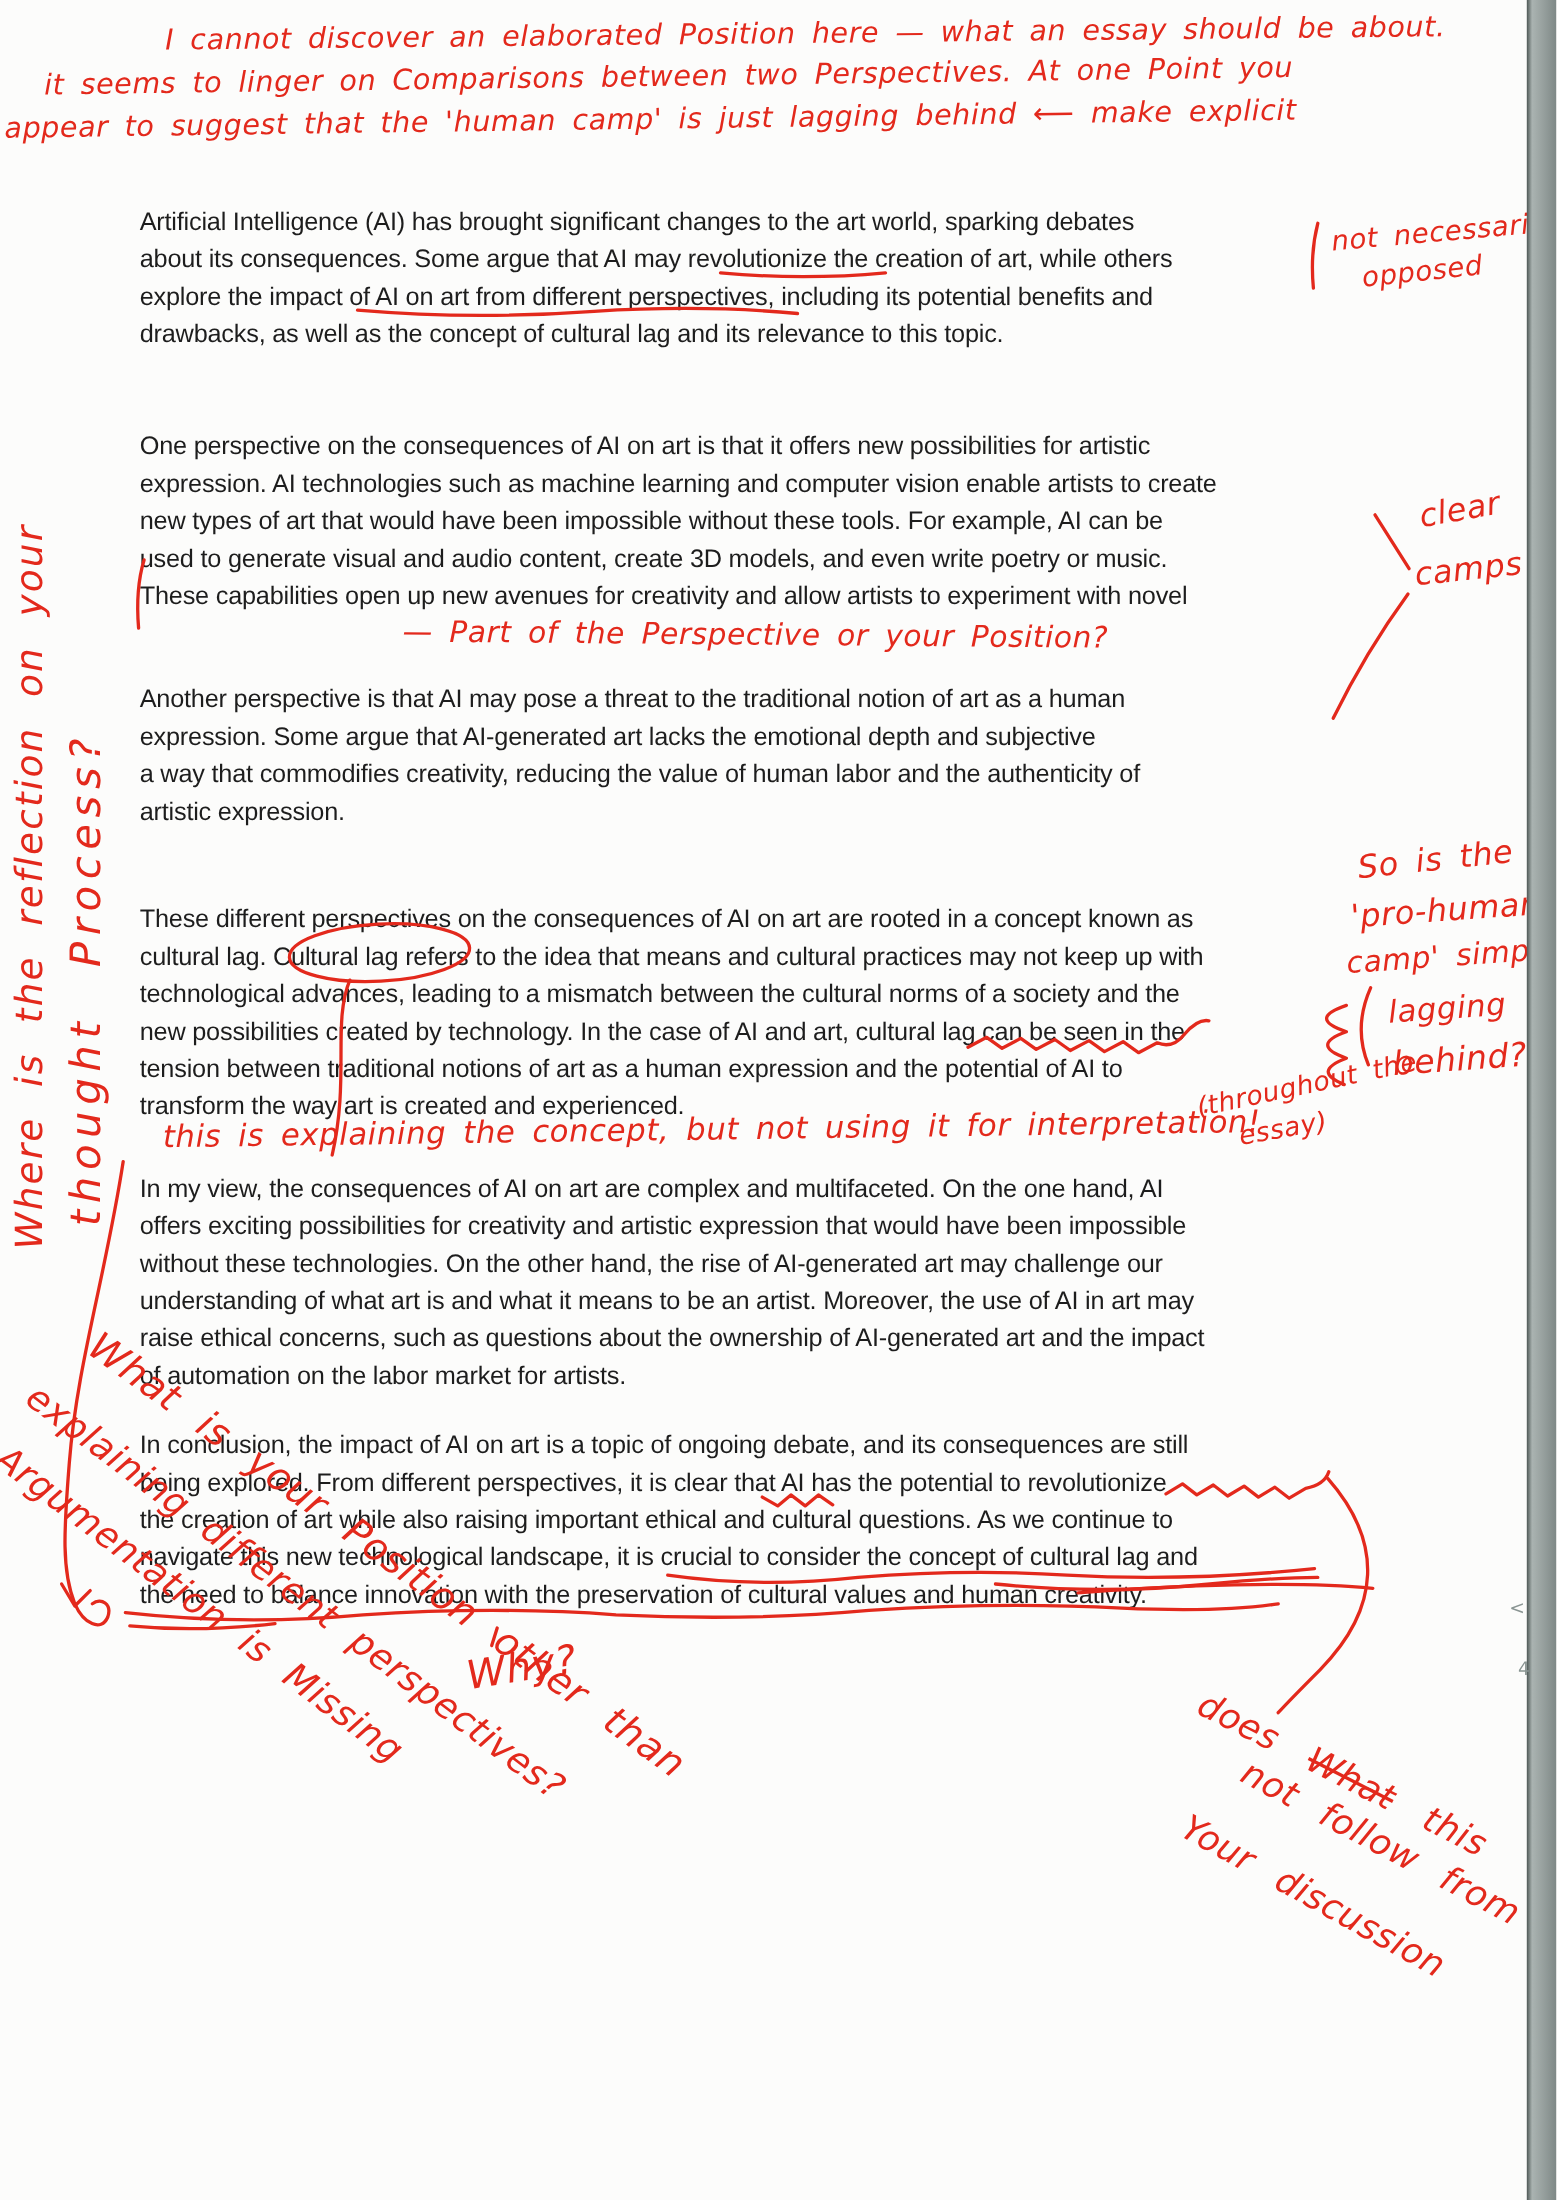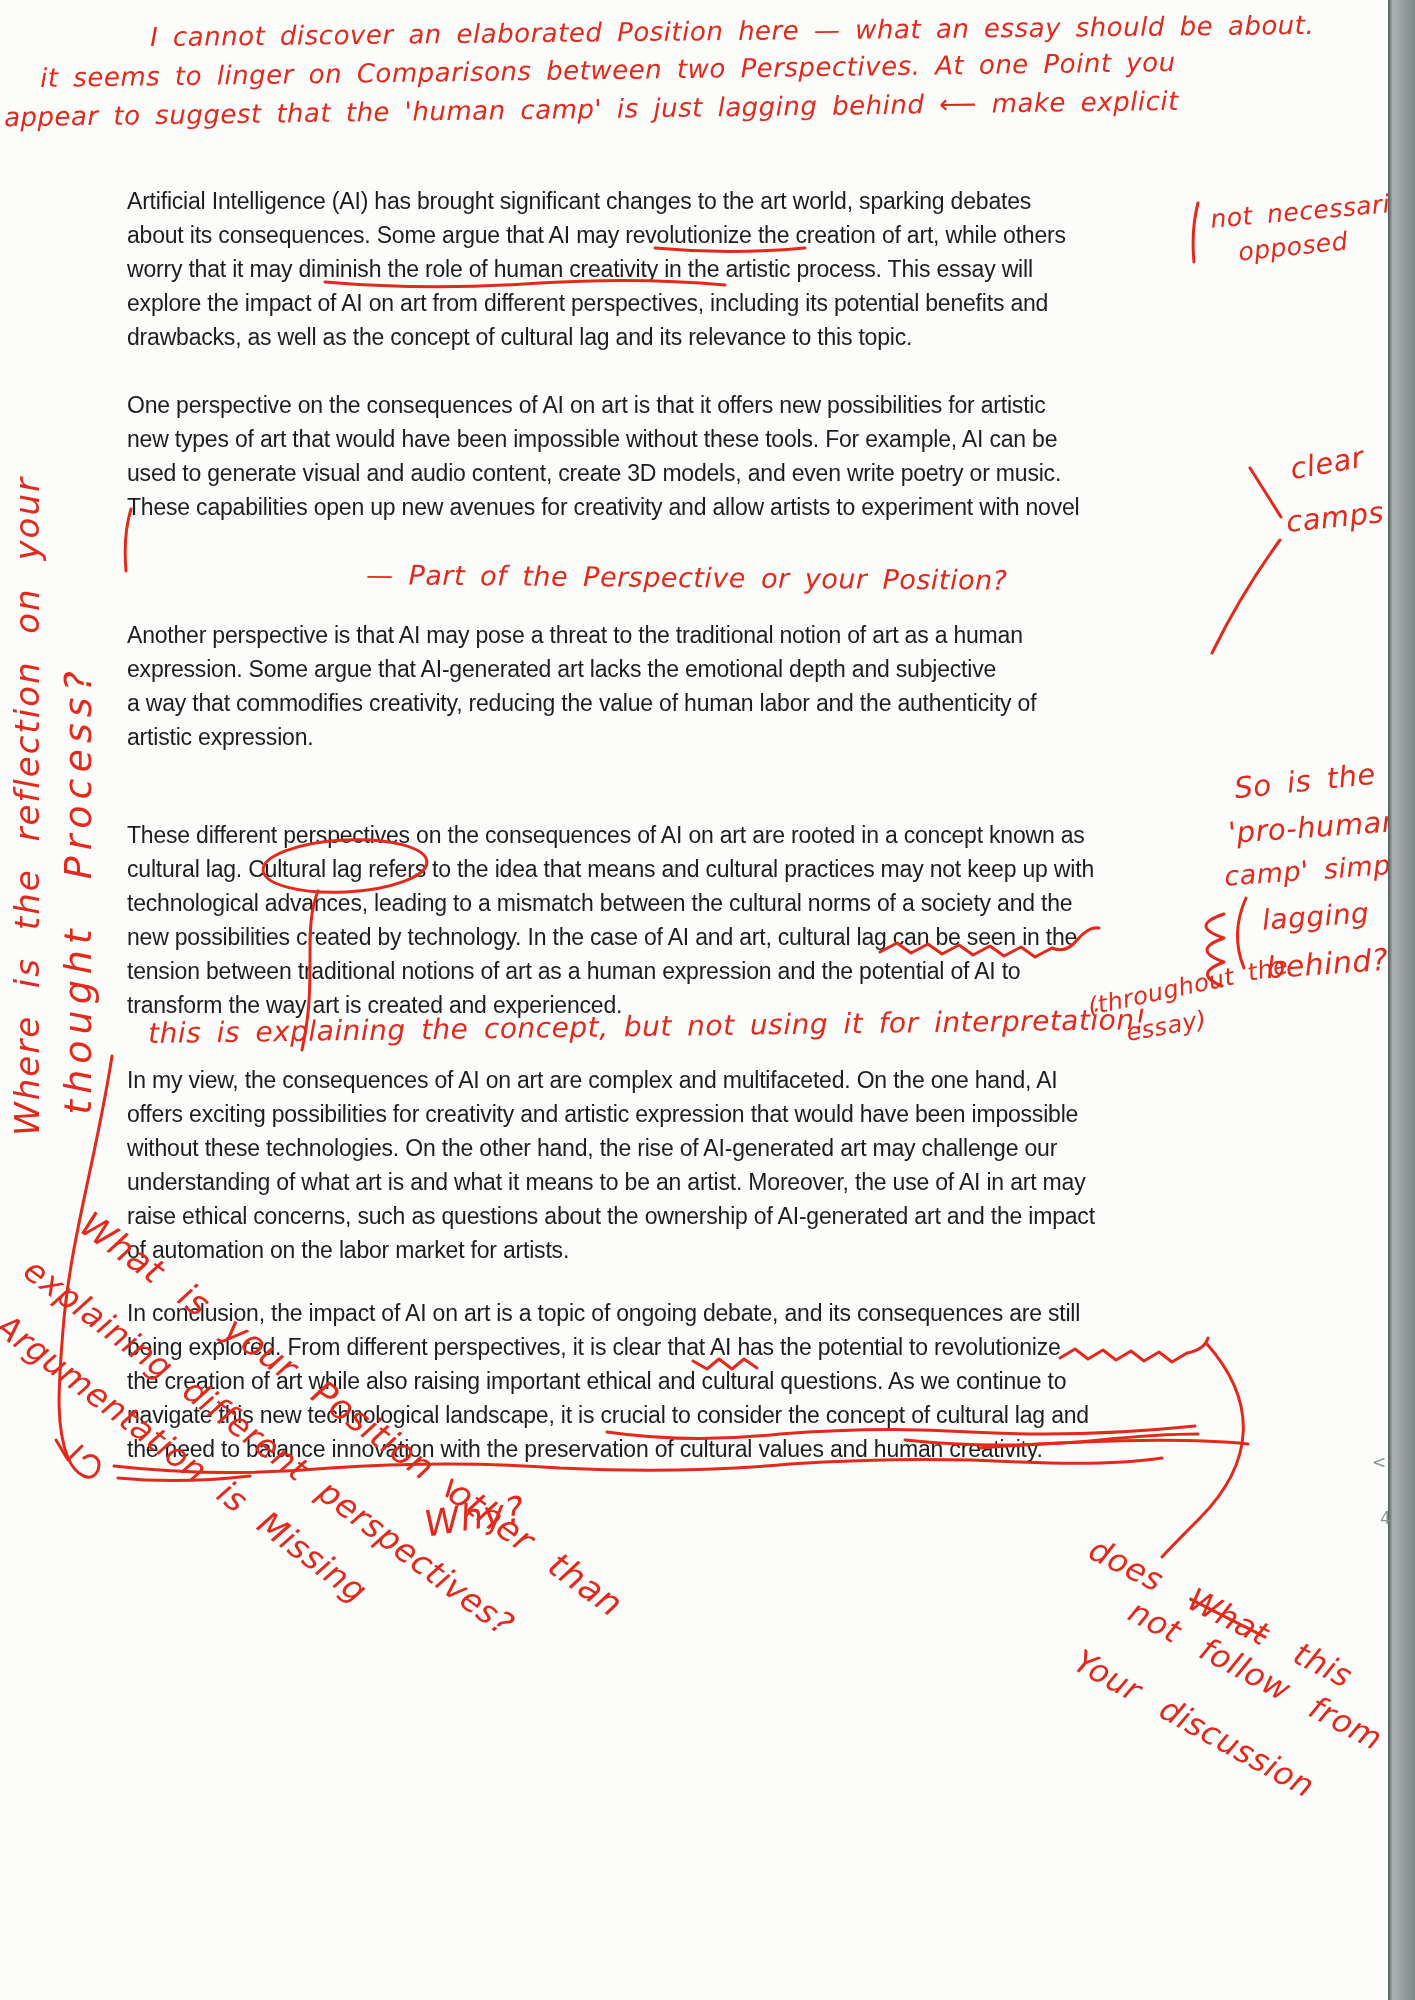--- a/index.html
+++ b/index.html
@@ -20,26 +20,26 @@
   .scan-glyph{position:absolute;color:#8a9593;font-size:17px;font-family:"DejaVu Sans",sans-serif;}
 </style>
 </head>
 <body>
 
 <div class="page">
 
   <div class="essay-para" id="para-0" style="top:184px">
       <div class="tline">Artificial Intelligence (AI) has brought significant changes to the art world, sparking debates</div>
       <div class="tline">about its consequences. Some argue that AI may revolutionize the creation of art, while others</div>
-      <div class="tline">worry that it may diminish the role of human creativity in the artistic process. This essay will</div>
       <div class="tline">explore the impact of AI on art from different perspectives, including its potential benefits and</div>
       <div class="tline">drawbacks, as well as the concept of cultural lag and its relevance to this topic.</div>
     </div>
   <div class="essay-para" id="para-1" style="top:388px">
       <div class="tline">One perspective on the consequences of AI on art is that it offers new possibilities for artistic</div>
+      <div class="tline">expression. AI technologies such as machine learning and computer vision enable artists to create</div>
       <div class="tline">new types of art that would have been impossible without these tools. For example, AI can be</div>
       <div class="tline">used to generate visual and audio content, create 3D models, and even write poetry or music.</div>
       <div class="tline">These capabilities open up new avenues for creativity and allow artists to experiment with novel</div>
     </div>
   <div class="essay-para" id="para-2" style="top:618px">
       <div class="tline">Another perspective is that AI may pose a threat to the traditional notion of art as a human</div>
       <div class="tline">expression. Some argue that AI-generated art lacks the emotional depth and subjective</div>
       <div class="tline">a way that commodifies creativity, reducing the value of human labor and the authenticity of</div>
       <div class="tline">artistic expression.</div>
     </div>

